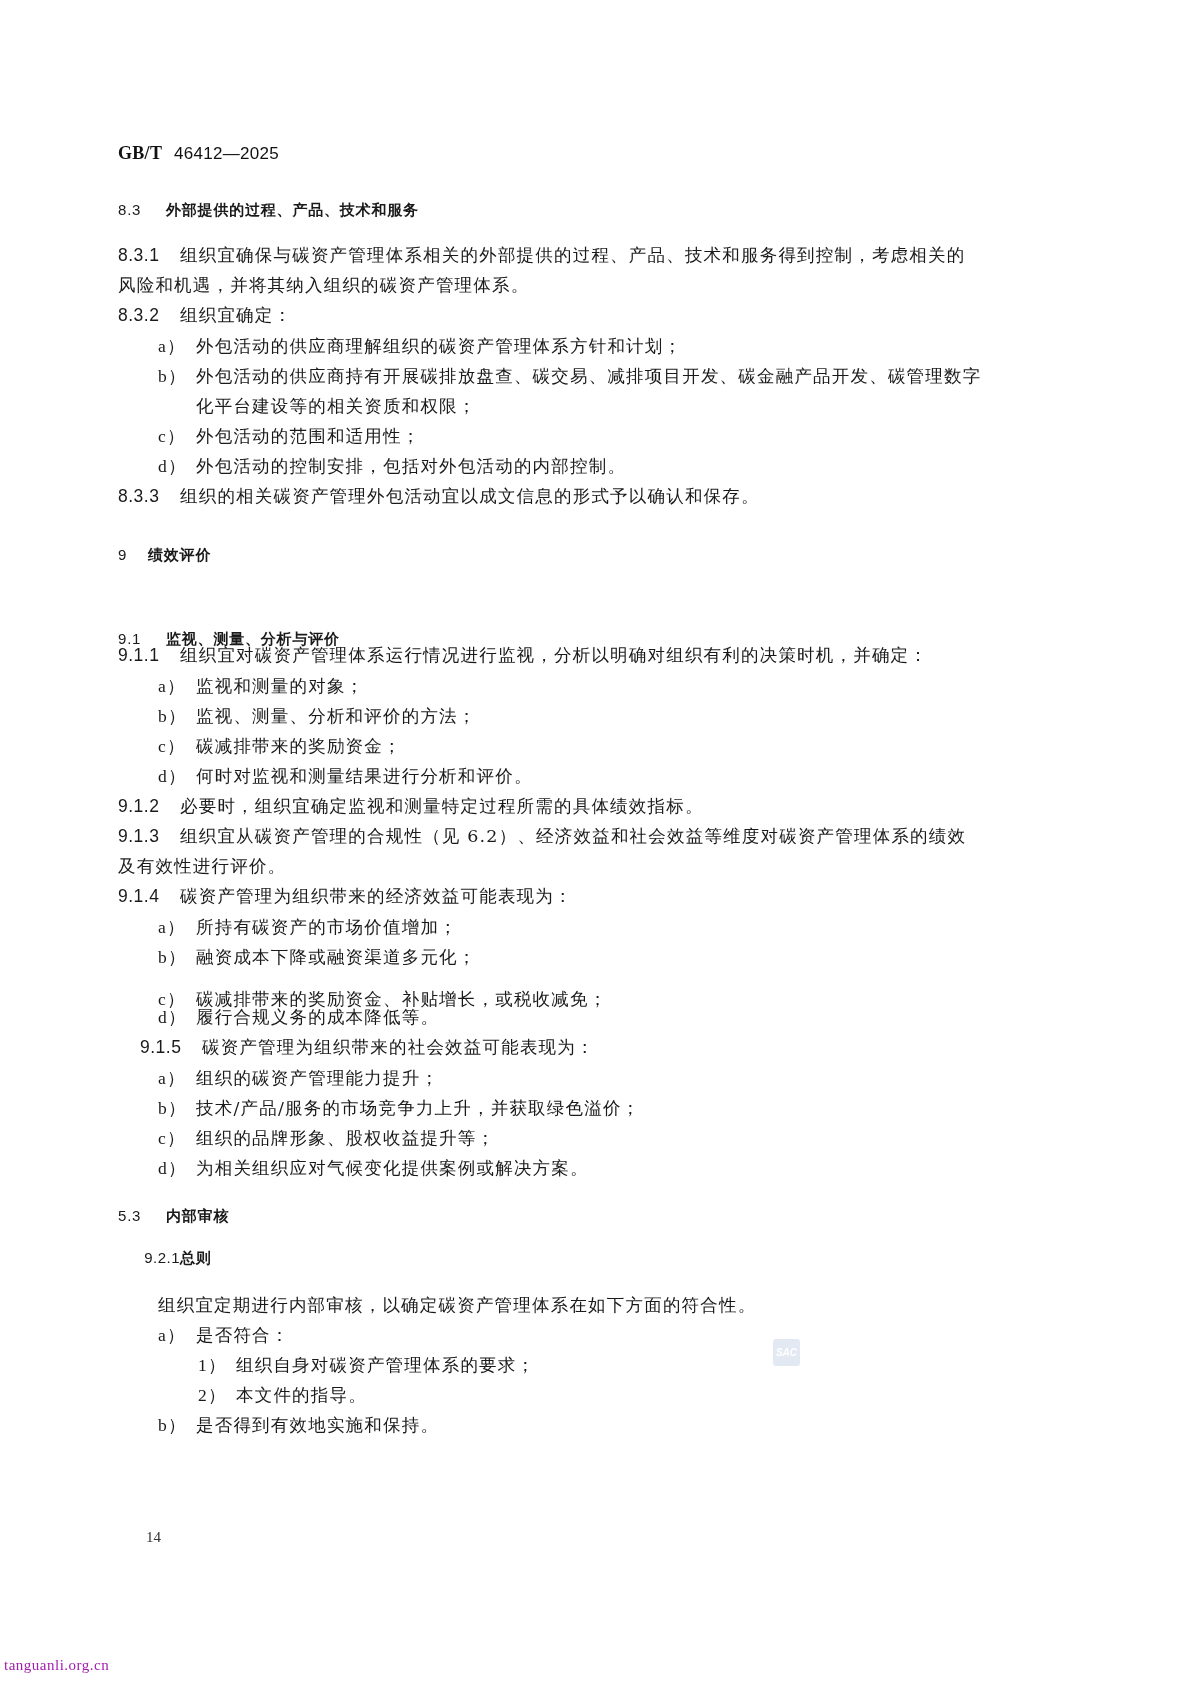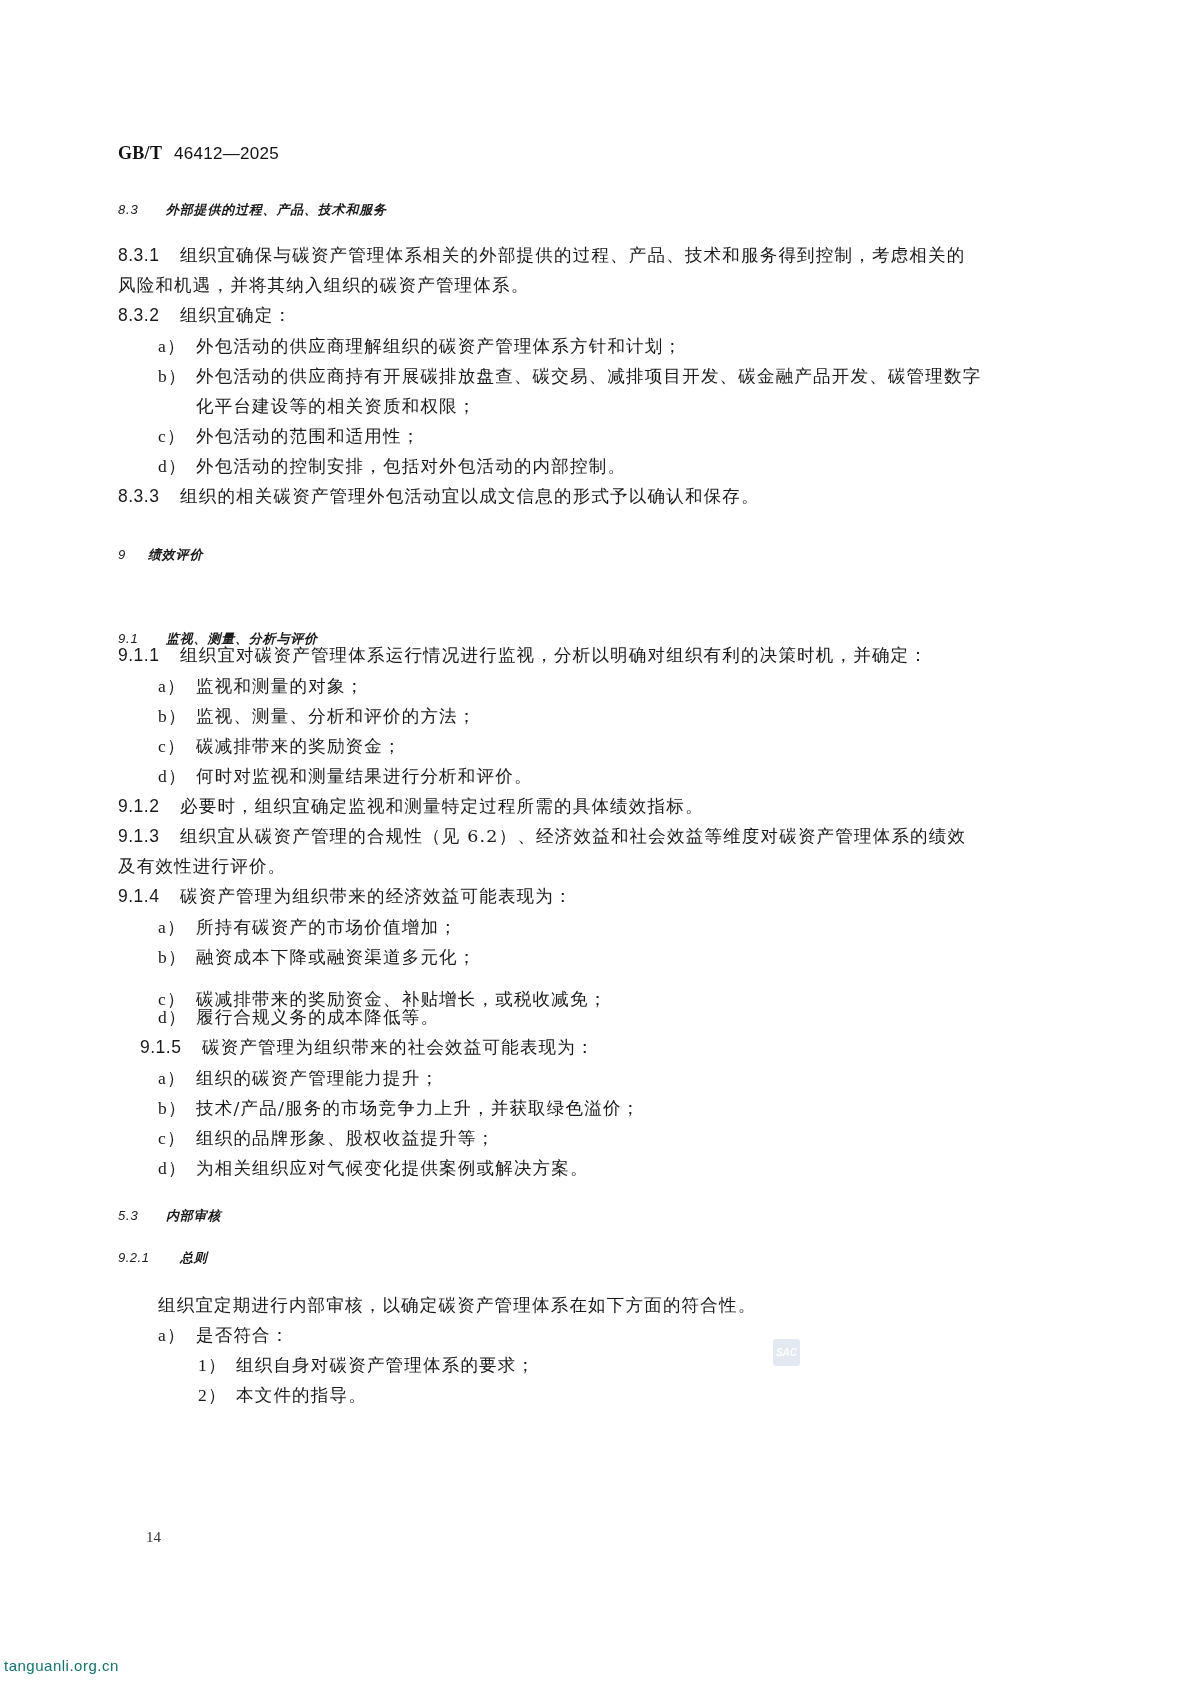--- a/index.html
+++ b/index.html
@@ -13,40 +13,40 @@
     position: absolute; left: 118px; top: 143px;
     font-size: 17px; letter-spacing: 0.3px; color: #111;
   }
   .std-header .gb { font-family: "Liberation Serif", serif; font-weight: bold; font-size: 18px; }
   .std-header .num { font-family: "Liberation Sans", sans-serif; margin-left: 6px; }
   .line {
     position: absolute; left: 118px; width: 940px;
     font-size: 17.5px; line-height: 30px; white-space: nowrap;
     letter-spacing: 1.2px;
   }
-  .heading { font-family: "DejaVu Sans", "Liberation Sans", sans-serif; font-weight: bold; font-size: 13px; letter-spacing: 0.8px; font-style: italic; }
+  .heading { font-family: "DejaVu Sans", "Liberation Sans", sans-serif; font-weight: bold; font-size: 15px; letter-spacing: 0.8px; }
   .heading .hnum { font-family: "Liberation Sans", sans-serif; font-weight: normal; display: inline-block; min-width: 48px; }
   .heading.lvl1 .hnum { min-width: 30px; }
   .num-lbl { font-family: "Liberation Sans", sans-serif; display: inline-block; min-width: 62px; letter-spacing: 0.5px; }
   .item { left: 158px; }
   .item .mark { display: inline-block; min-width: 38px; font-family: "Liberation Serif", serif; }
   .subitem { left: 198px; }
   .subitem .mark { display: inline-block; min-width: 38px; font-family: "Liberation Serif", serif; }
   .cont-item { left: 196px; }
   .para-indent { left: 158px; }
   .page-number { position: absolute; left: 146px; top: 1529px; font-size: 15px; font-family: "Liberation Serif", serif; color: #333; }
   .sac-mark {
     position: absolute; left: 773px; top: 1339px; width: 27px; height: 27px;
     background: #dfe6f0; border-radius: 3px; color: #fff;
     font-family: "Liberation Sans", sans-serif; font-weight: bold; font-style: italic;
     font-size: 10px; line-height: 27px; text-align: center; opacity: 0.85;
   }
   .watermark {
     position: absolute; left: 4px; top: 1657px;
-    font-family: Liberation Sans, sans-serif; font-size: 15px; color: #0f766e; letter-spacing: 0.5px;
+    font-family: Liberation Serif, serif; font-size: 15px; color: #a21caf; letter-spacing: 0.5px;
   }
 </style>
 </head>
 <body>
 
 <div class="page">
 
   <div class="std-header">
     <span class="gb">GB/T</span>
     <span class="num">46412—2025</span>
@@ -145,31 +145,34 @@
   </div>
   <div class="line item" style="top:1153px;">
     <span class="mark">d）</span><span>为相关组织应对气候变化提供案例或解决方案。</span>
   </div>
 
   <div class="line heading" style="top:1201px;">
     <span class="hnum">5.3</span><span>内部审核</span>
   </div>
 
   <div class="line heading" style="top:1243px;">
-    <span class="num-lbl" style="font-weight:normal;">9.2.1</span><span>总则</span>
+    <span class="num-lbl" style="font-weight:normal;text-align:right;">9.2.1</span><span>总则</span>
   </div>
   <div class="line para-indent" style="top:1290px;">组织宜定期进行内部审核，以确定碳资产管理体系在如下方面的符合性。</div>
   <div class="line item" style="top:1320px;">
     <span class="mark">a）</span><span>是否符合：</span>
   </div>
   <div class="line subitem" style="top:1350px;">
     <span class="mark">1）</span><span>组织自身对碳资产管理体系的要求；</span>
   </div>
   <div class="line subitem" style="top:1380px;">
     <span class="mark">2）</span><span>本文件的指导。</span>
   </div>
+  <div class="line item" style="top:1410px;">
+    <span class="mark">b）</span><span>是否得到有效地实施和保持。</span>
+  </div>
 
   <div class="sac-mark">SAC</div>
 
   <div class="page-number">14</div>
 
   <div class="watermark">tanguanli.org.cn</div>
 </div>
 
 </body></html>

